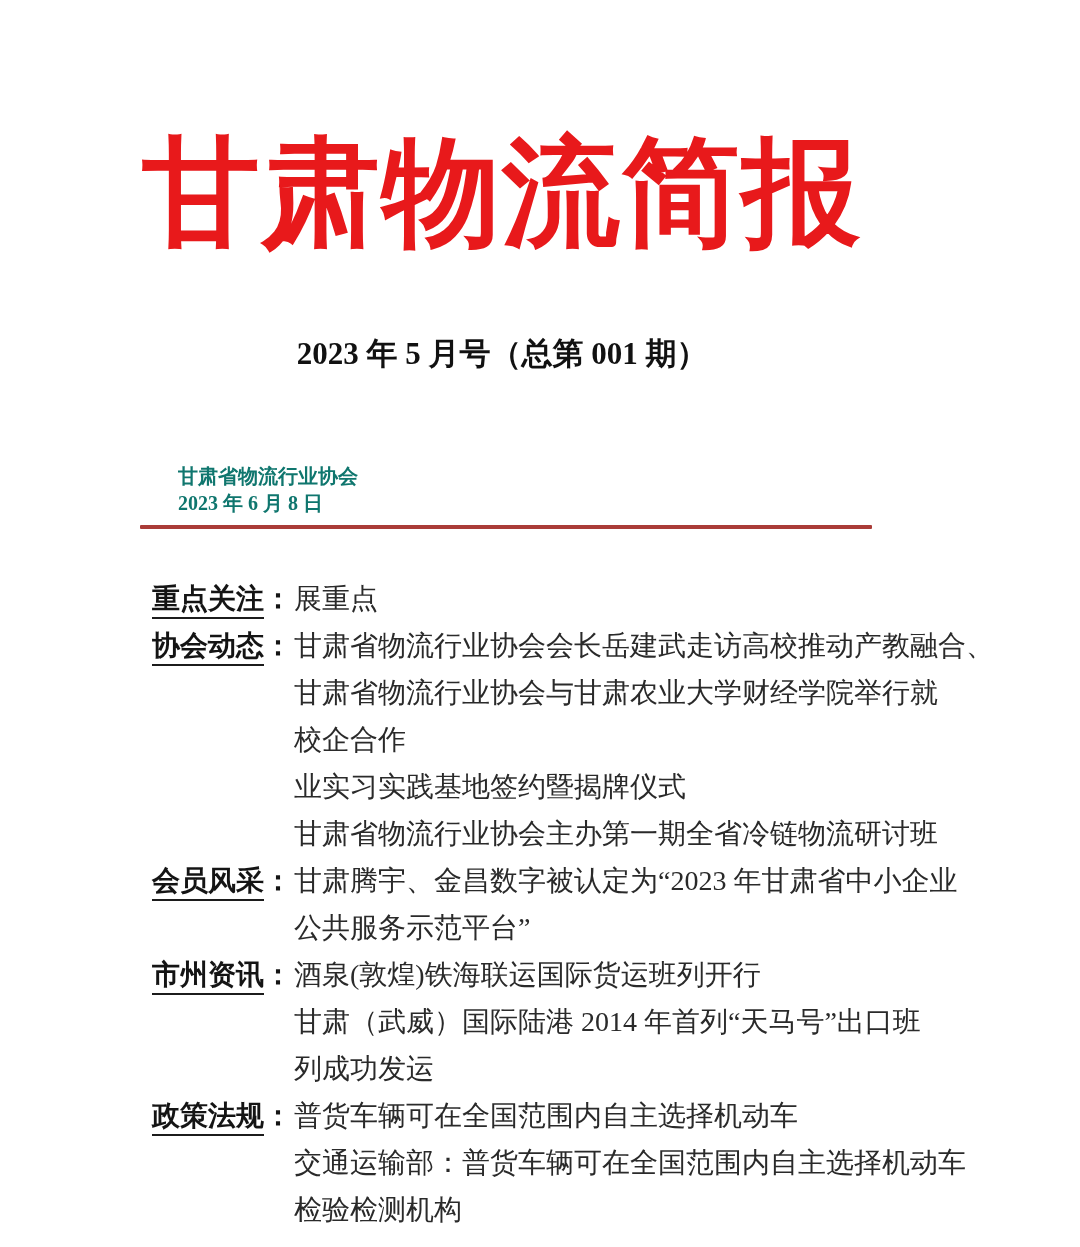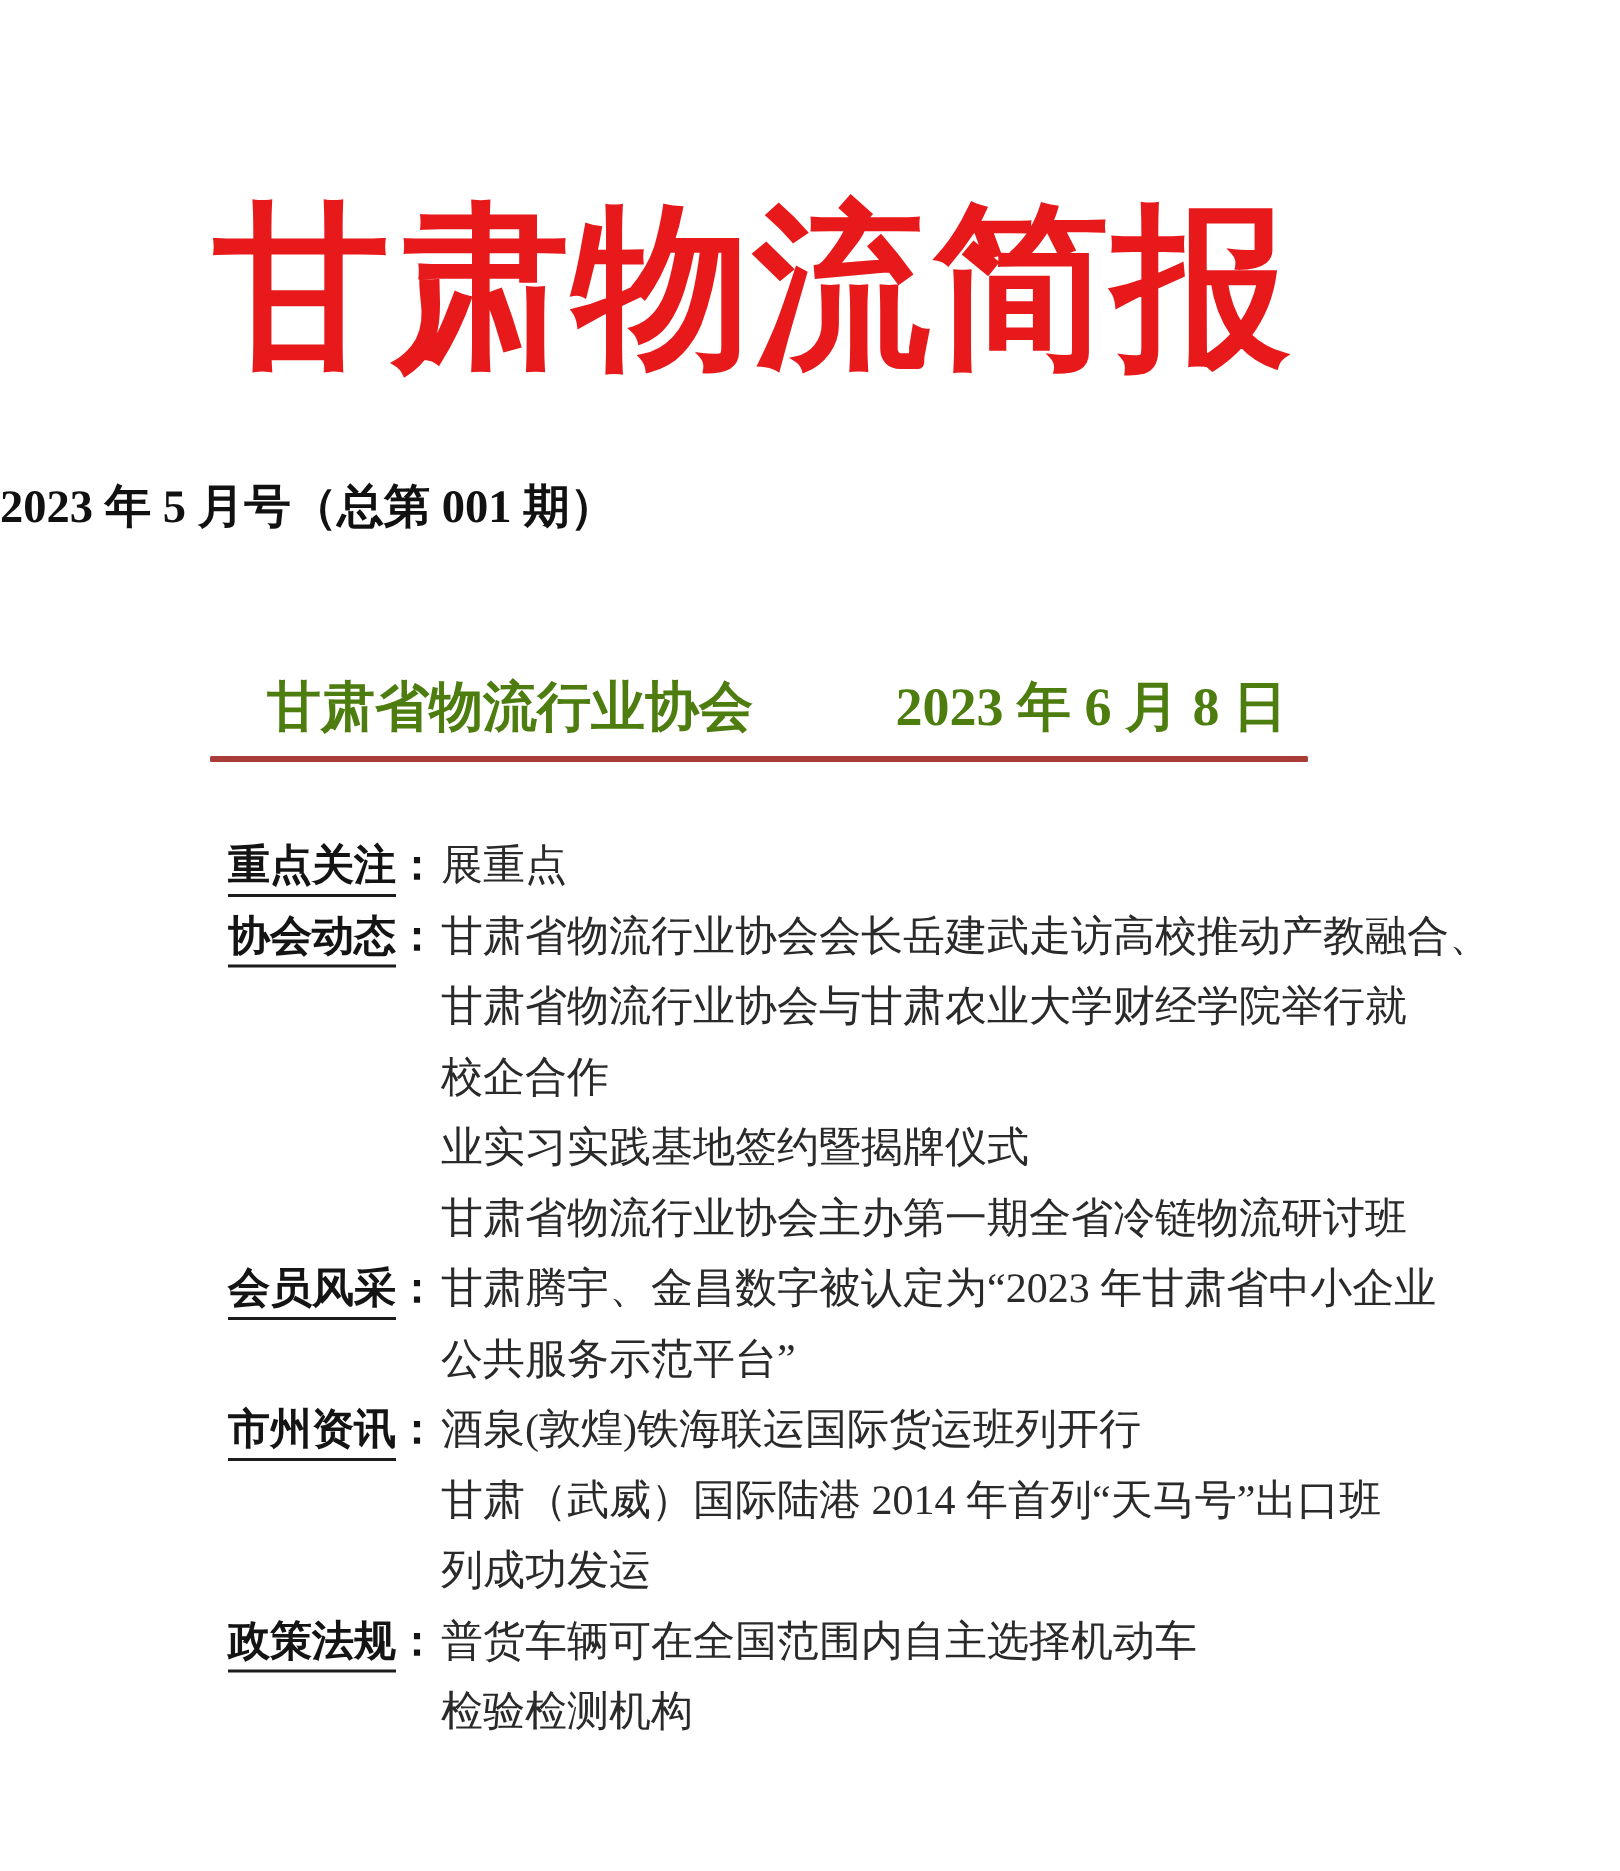--- a/index.html
+++ b/index.html
@@ -24,35 +24,37 @@
     padding-top: 118px;
     text-align: center;
     font-family: "Liberation Sans", sans-serif;
     font-weight: 900;
     font-size: 118px;
     line-height: 1.26;
     letter-spacing: 2px;
     color: #e8191b;
   }
   .issue-line {
-    margin-top: 50px;
+    margin-top: 66px;
+    text-align: center;
     font-size: 31px;
     font-weight: bold;
     color: #111111;
   }
   .masthead {
     margin: 88px 132px 0 140px; 
     padding-left: 38px;
     padding-right: 14px;
     display: flex;
     justify-content: space-between;
     align-items: baseline;
-    font-size: 36px;
+    font-size: 20px;
     font-weight: bold;
-    color: #4d7c0f;
+    color: #0f766e;
+    flex-direction: column;
   }
   .rule {
     margin: 8px 132px 0 140px;
     height: 4px;
     background: #aa3c38;
     border-radius: 1px;
   }
   .toc {
     margin: 46px 132px 0 140px;
     padding-left: 12px;
@@ -124,17 +126,18 @@
         <div class="content-cell">
           <div class="toc-line">酒泉(敦煌)铁海联运国际货运班列开行</div>
           <div class="toc-line">甘肃（武威）国际陆港 2014 年首列“天马号”出口班</div>
           <div class="toc-line">列成功发运</div>
         </div>
       </div>
       <div class="toc-section">
         <div class="label-cell"><span class="lbl">政策法规</span><span class="colon">：</span></div>
         <div class="content-cell">
           <div class="toc-line">普货车辆可在全国范围内自主选择机动车</div>
+          <div class="toc-line">交通运输部：普货车辆可在全国范围内自主选择机动车</div>
           <div class="toc-line">检验检测机构</div>
         </div>
       </div>
     </div>
 </div>
 
 </body></html>

